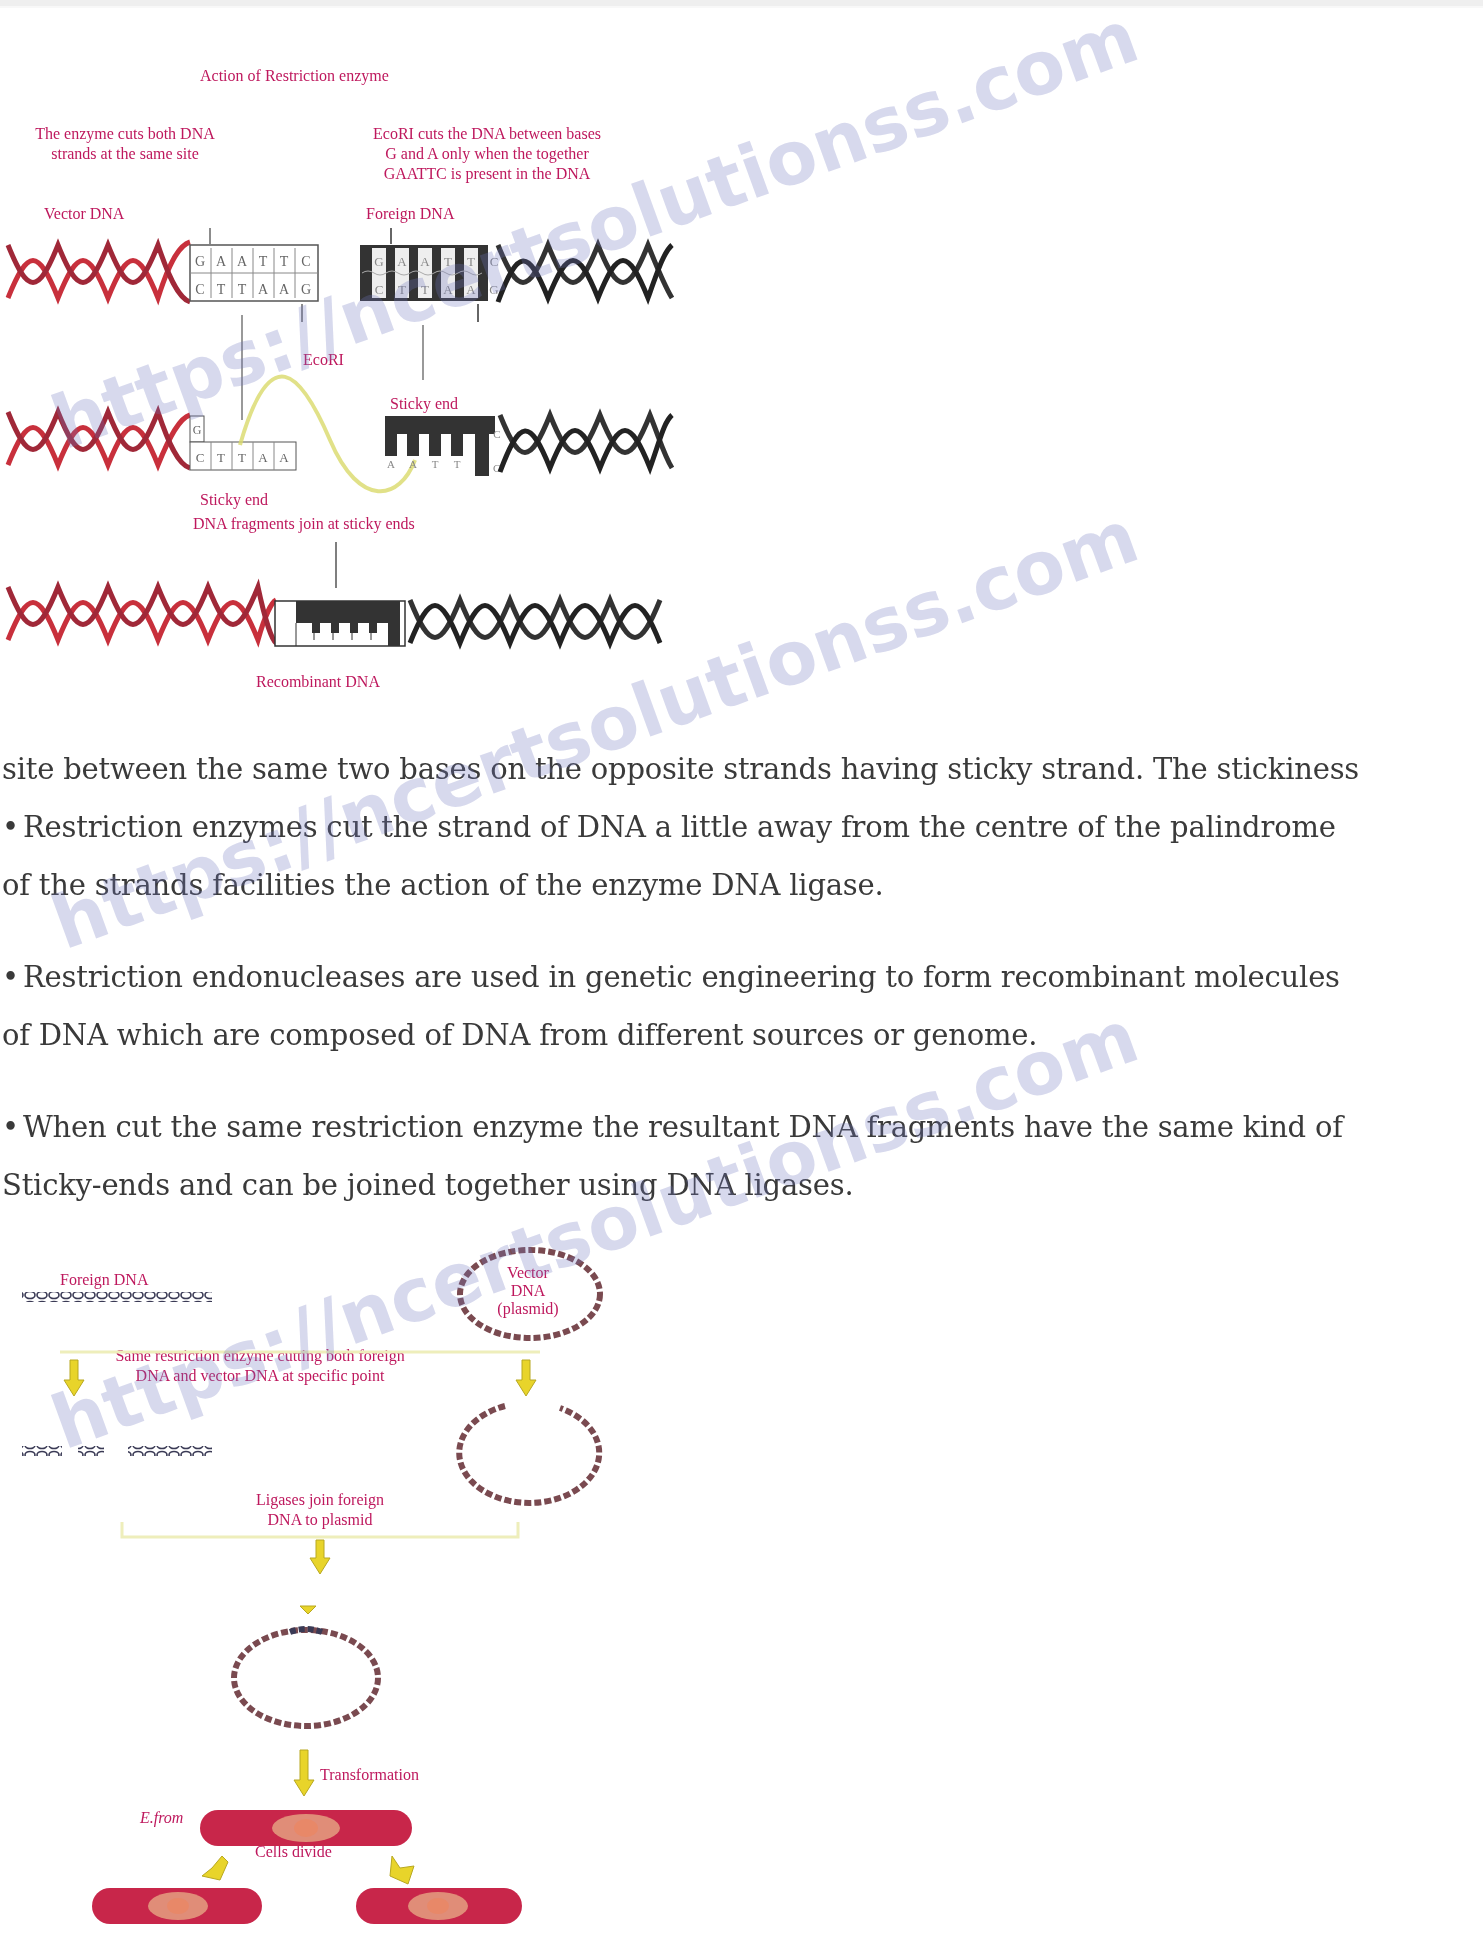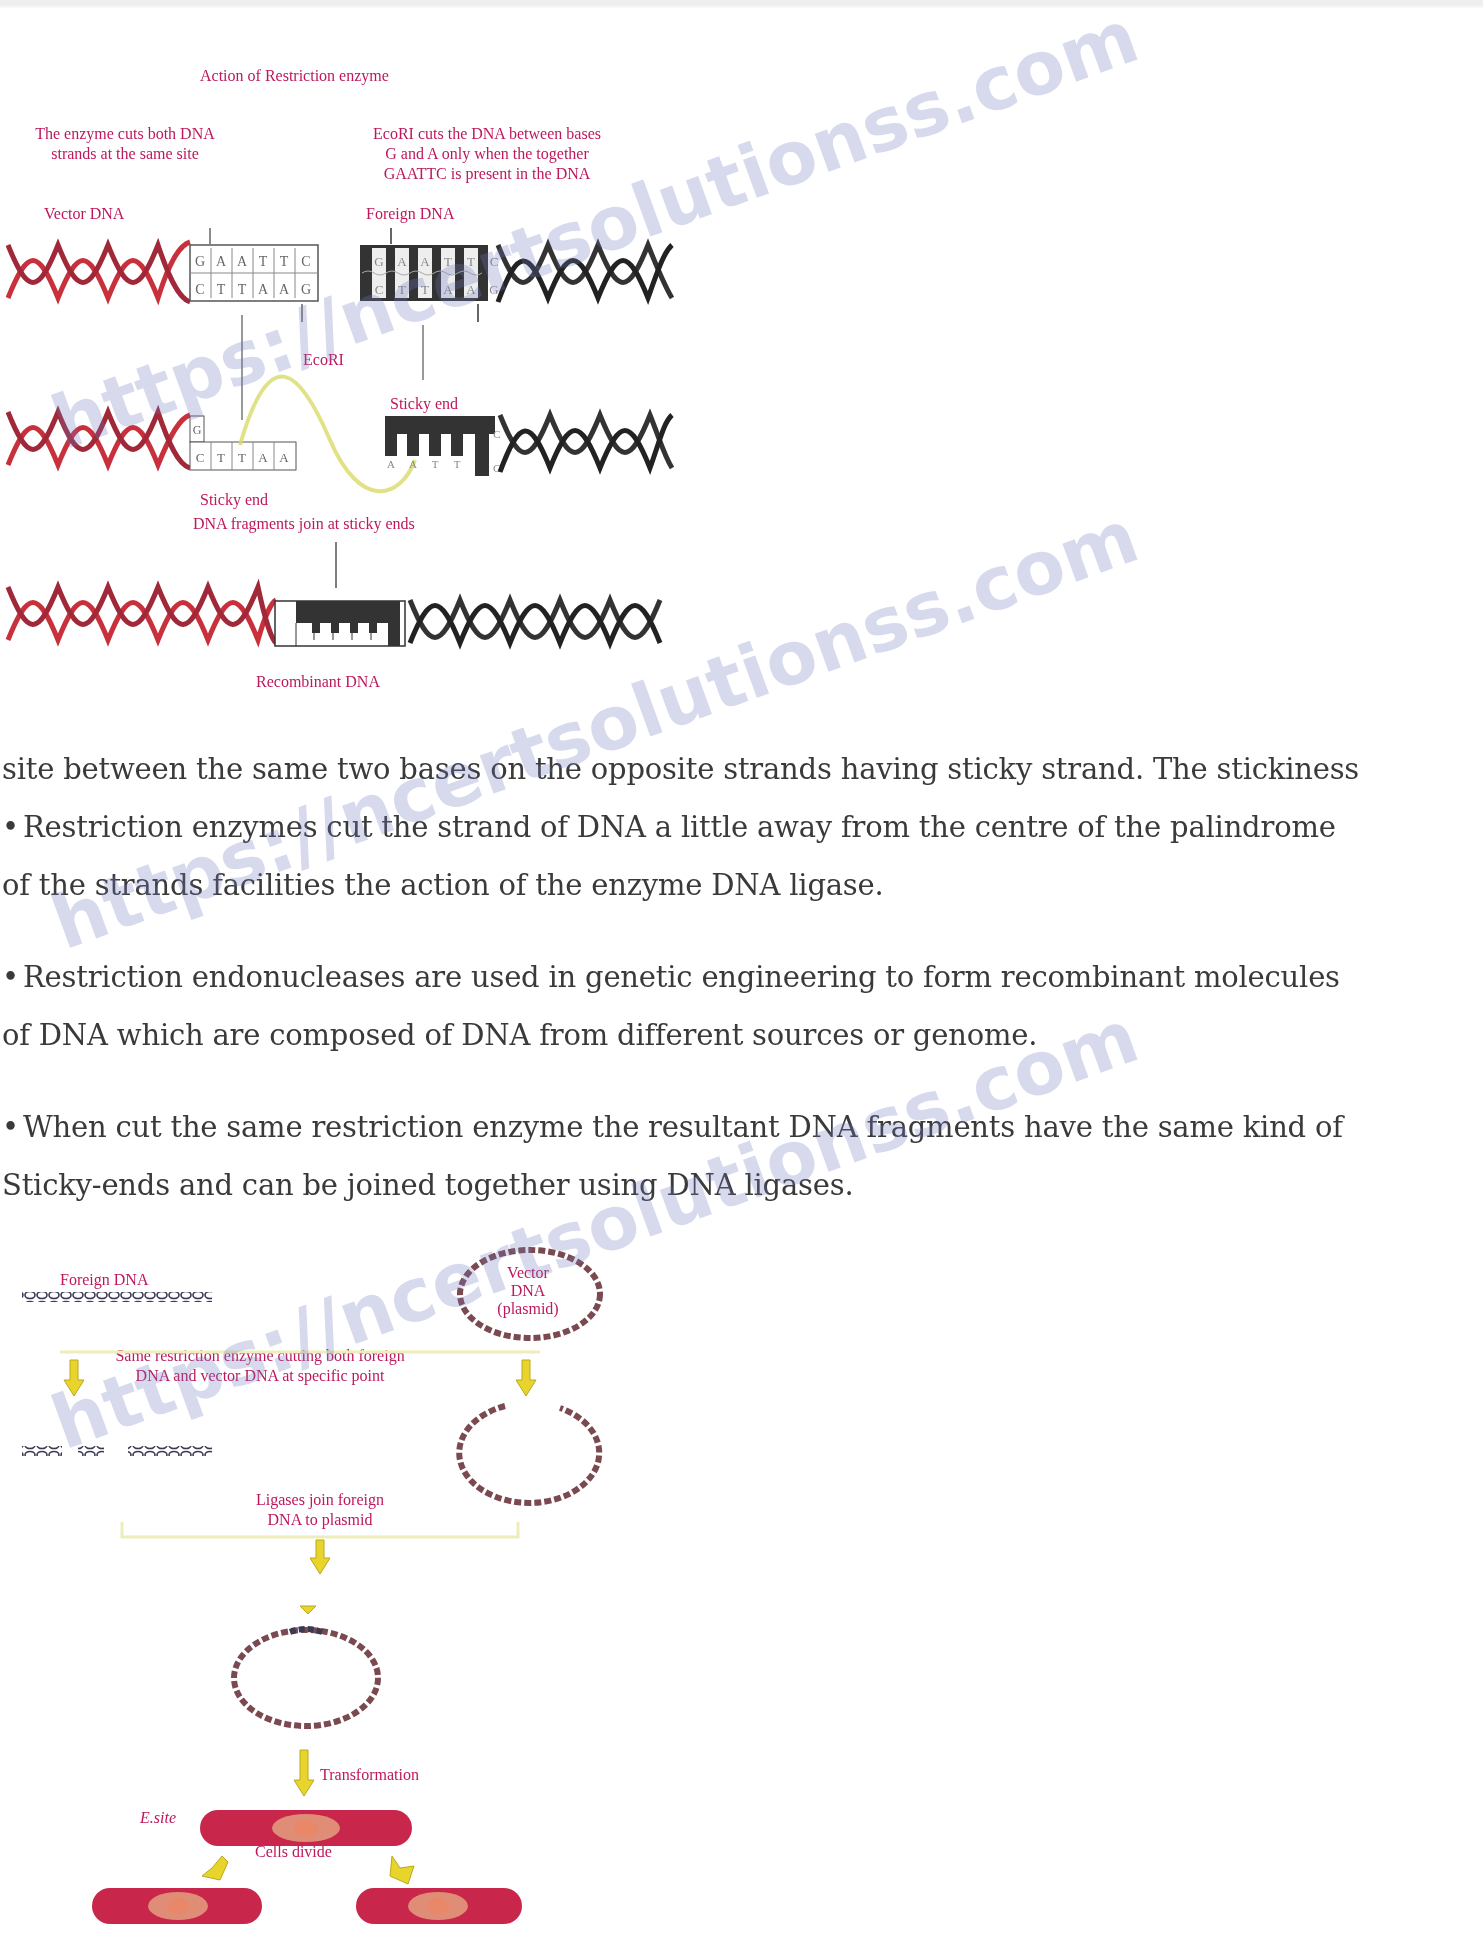--- a/index.html
+++ b/index.html
@@ -203,21 +203,21 @@
   </div>
   <div class="lbl" style="left:60px;top:74px;width:400px;margin-top:32px;">
     <div>Same restriction enzyme cutting both foreign</div>
     <div>DNA and vector DNA at specific point</div>
   </div>
   <div class="lbl" style="left:220px;top:250px;width:200px;">
     <div>Ligases join foreign</div>
     <div>DNA to plasmid</div>
   </div>
   <div class="lbl" style="left:320px;top:525px;text-align:left;">Transformation</div>
-  <div class="lbl" style="left:140px;top:568px;text-align:left;font-style:italic;">E.site</div>
+  <div class="lbl" style="left:140px;top:568px;text-align:left;font-style:italic;">E.from</div>
   <div class="lbl" style="left:255px;top:602px;text-align:left;">Cells divide</div>
 
   <svg width="640" height="701" viewBox="0 0 640 701" style="position:absolute;left:0;top:0;">
     <defs>
       <pattern id="chain" width="12" height="10" patternUnits="userSpaceOnUse">
         <ellipse cx="6" cy="5" rx="5" ry="3.5" fill="none" stroke="#3a3a55" stroke-width="1.6"></ellipse>
       </pattern>
     </defs>
 
     <rect x="22" y="52" width="190" height="10" fill="url(#chain)"></rect>

